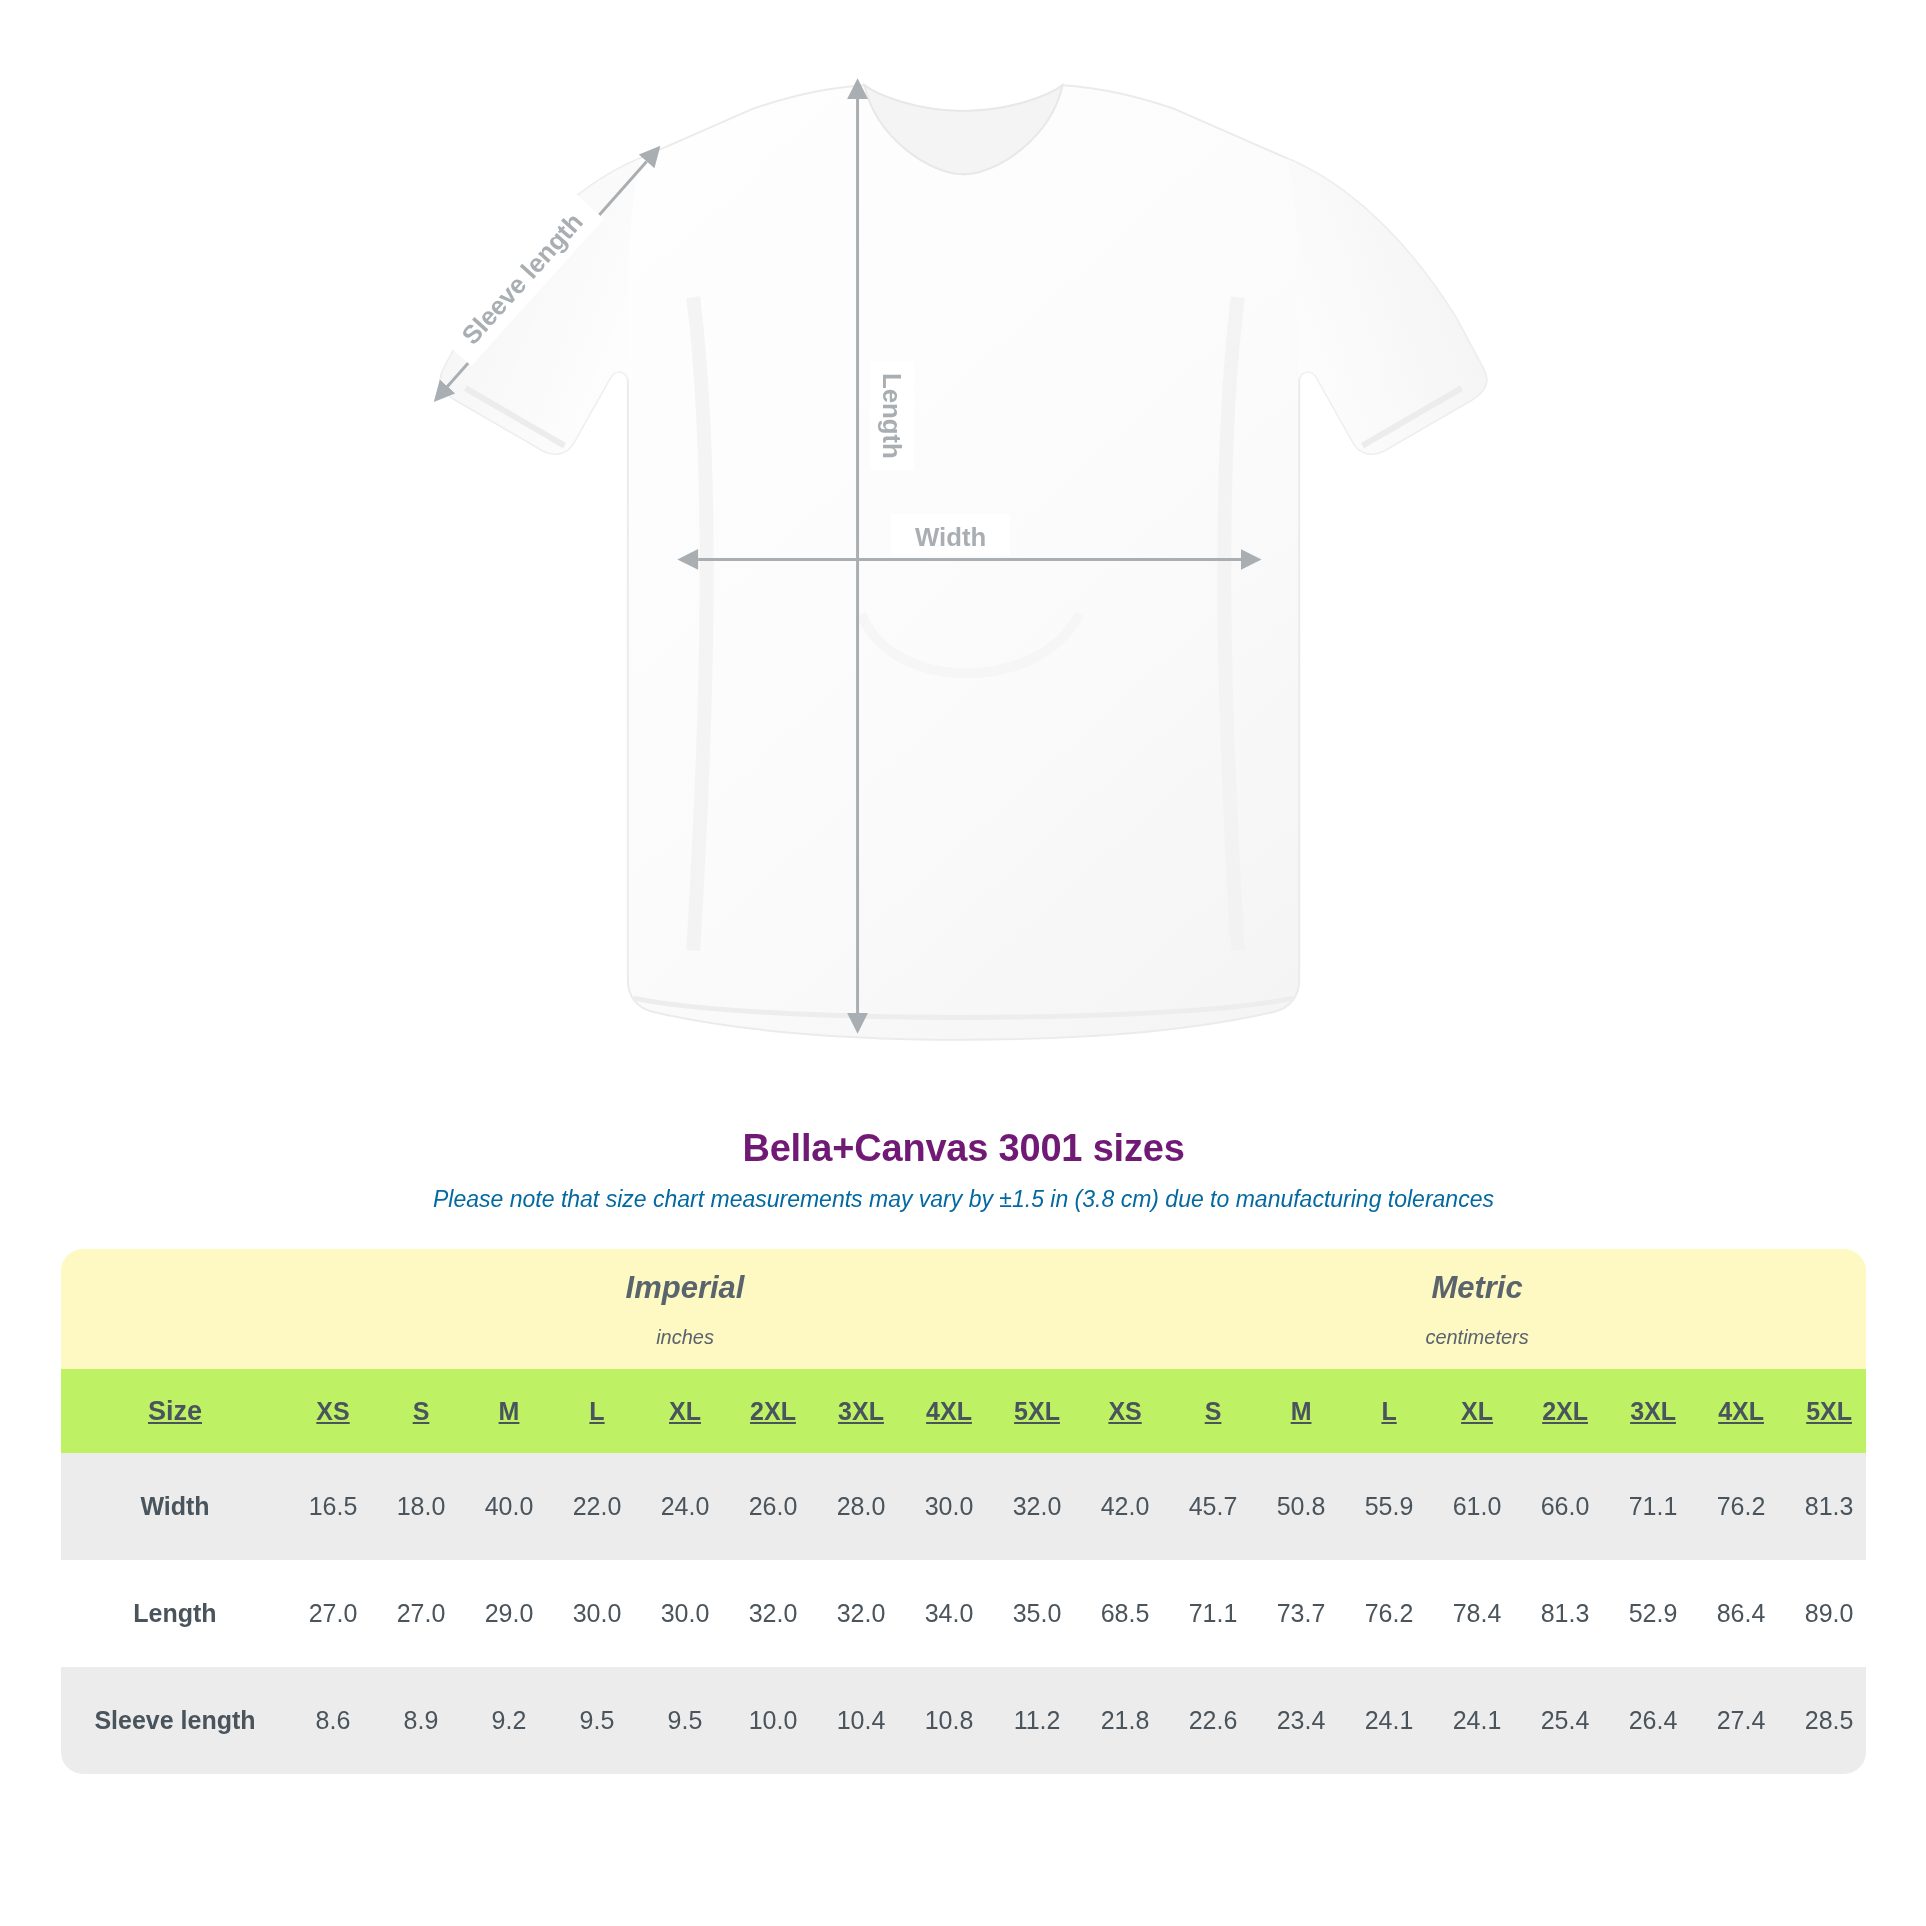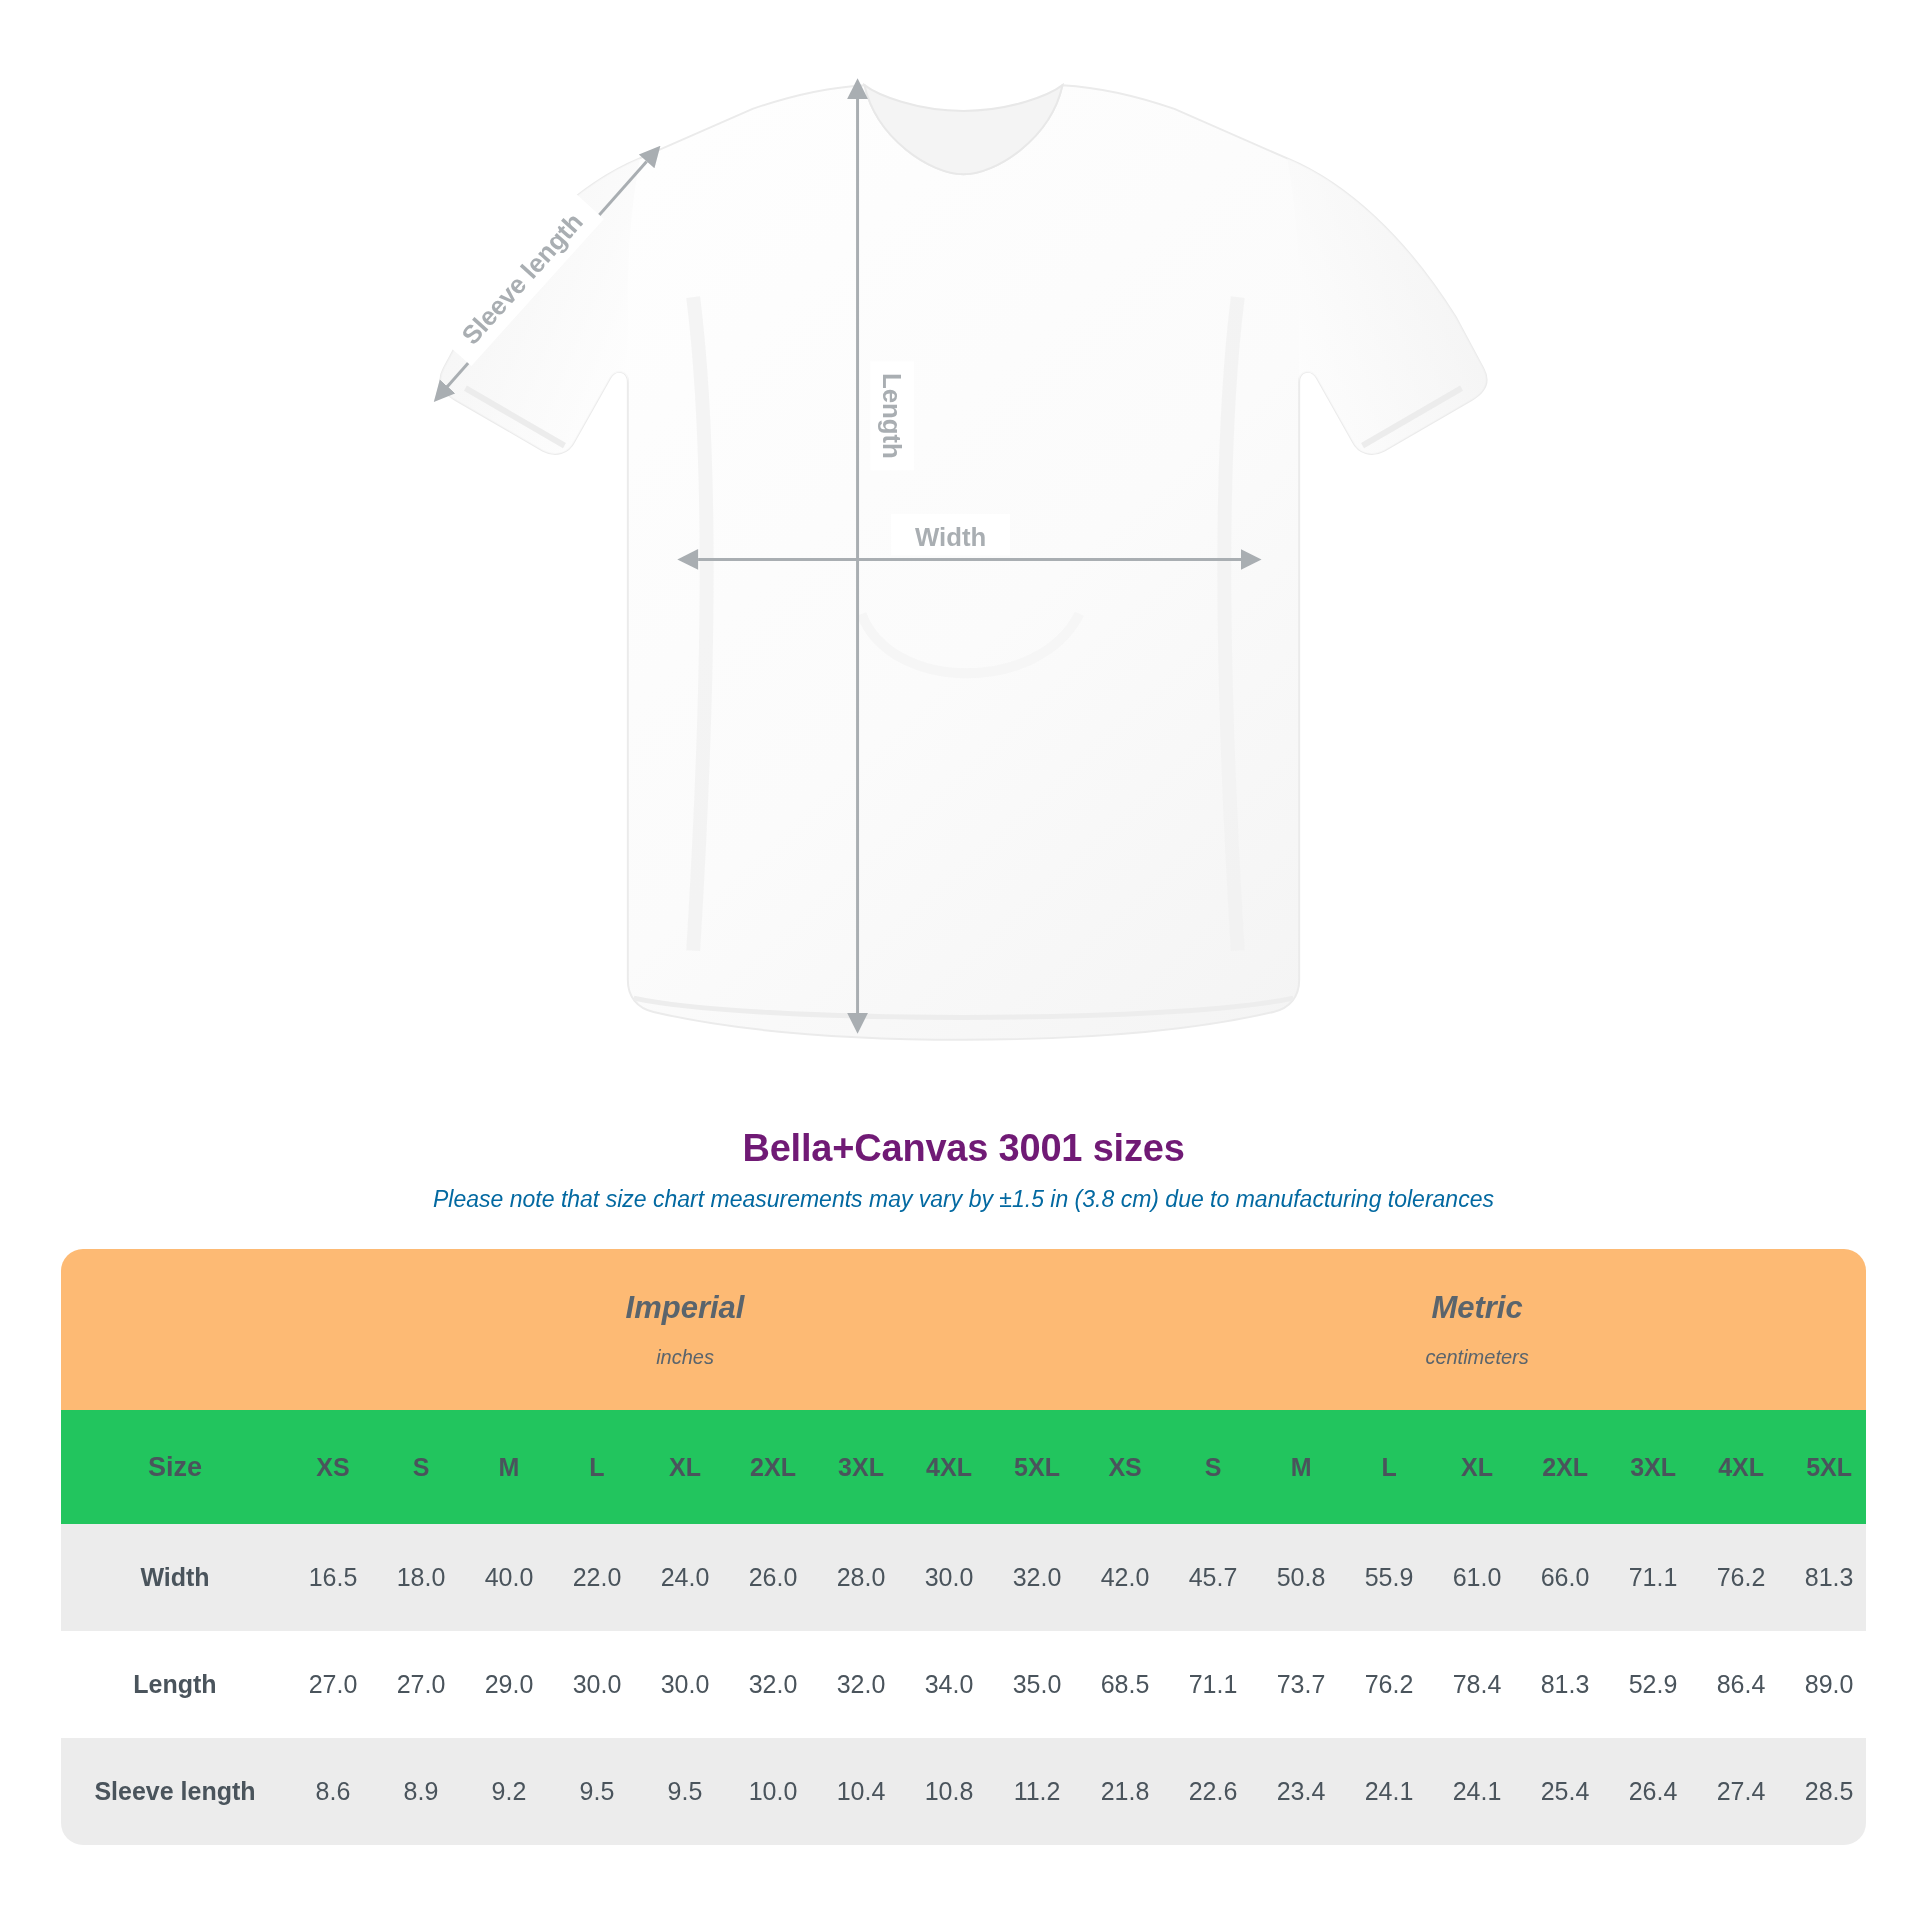--- a/index.html
+++ b/index.html
@@ -64,44 +64,45 @@
   }
   table.size-table td, table.size-table th {
     text-align: center;
     vertical-align: middle;
     font-size: 25px;
     color: #4a545c;
     border: none;
     padding: 0;
   }
   .unit-row td {
-    background: #fdba74;
-    height: 161px;
+    background: #fef9c3;
+    height: 120px;
   }
   .unit-row td.sys {
     vertical-align: middle;
   }
   .unit-name {
     font-size: 31px;
     font-weight: bold;
     font-style: italic;
     color: #5a646c;
   }
   .unit-sub {
     font-size: 20px;
     font-style: italic;
     color: #5a646c;
     margin-top: 20px;
   }
   .hdr-row td {
-    background: #22c55e;
-    height: 114px;
+    background: #bef264;
+    height: 84px;
     font-weight: bold;
     color: #555f67;
     font-size: 26px;
+    text-decoration: underline;
   }
   .hdr-row td.rowlabel {
     font-size: 27px;
   }
   .data-row td {
     height: 107px;
   }
   .data-row.shade td {
     background: #ececec;
   }

